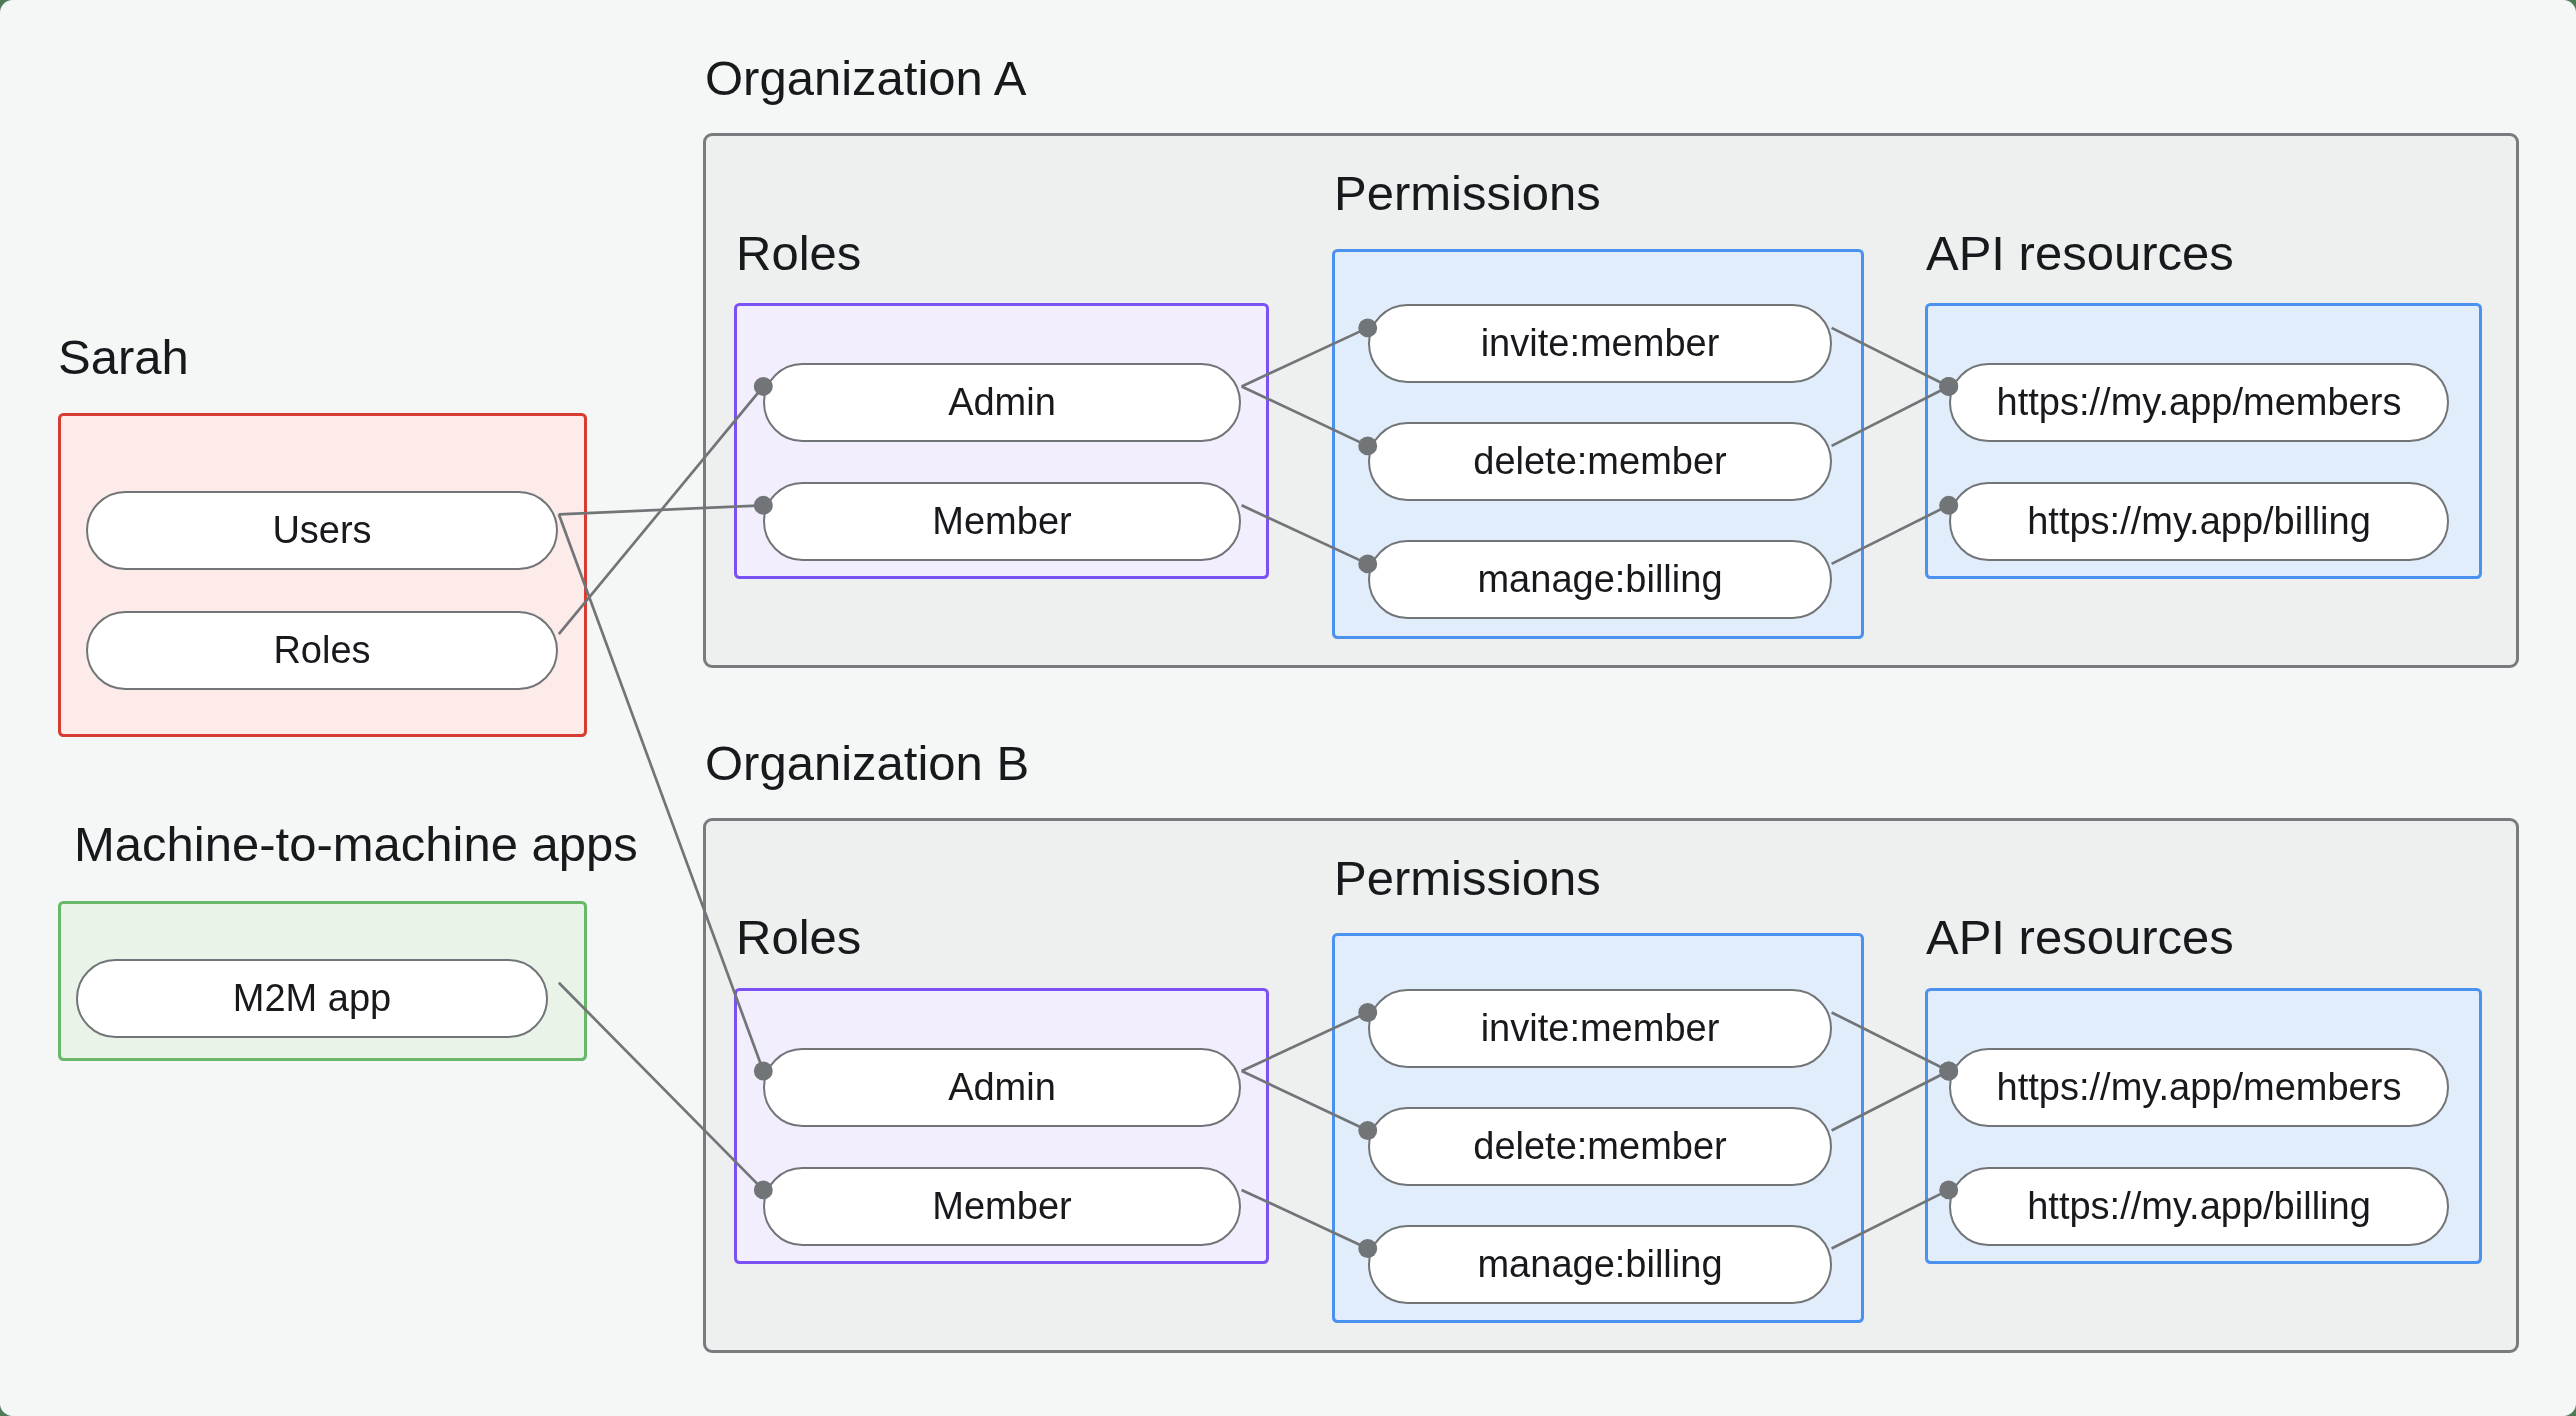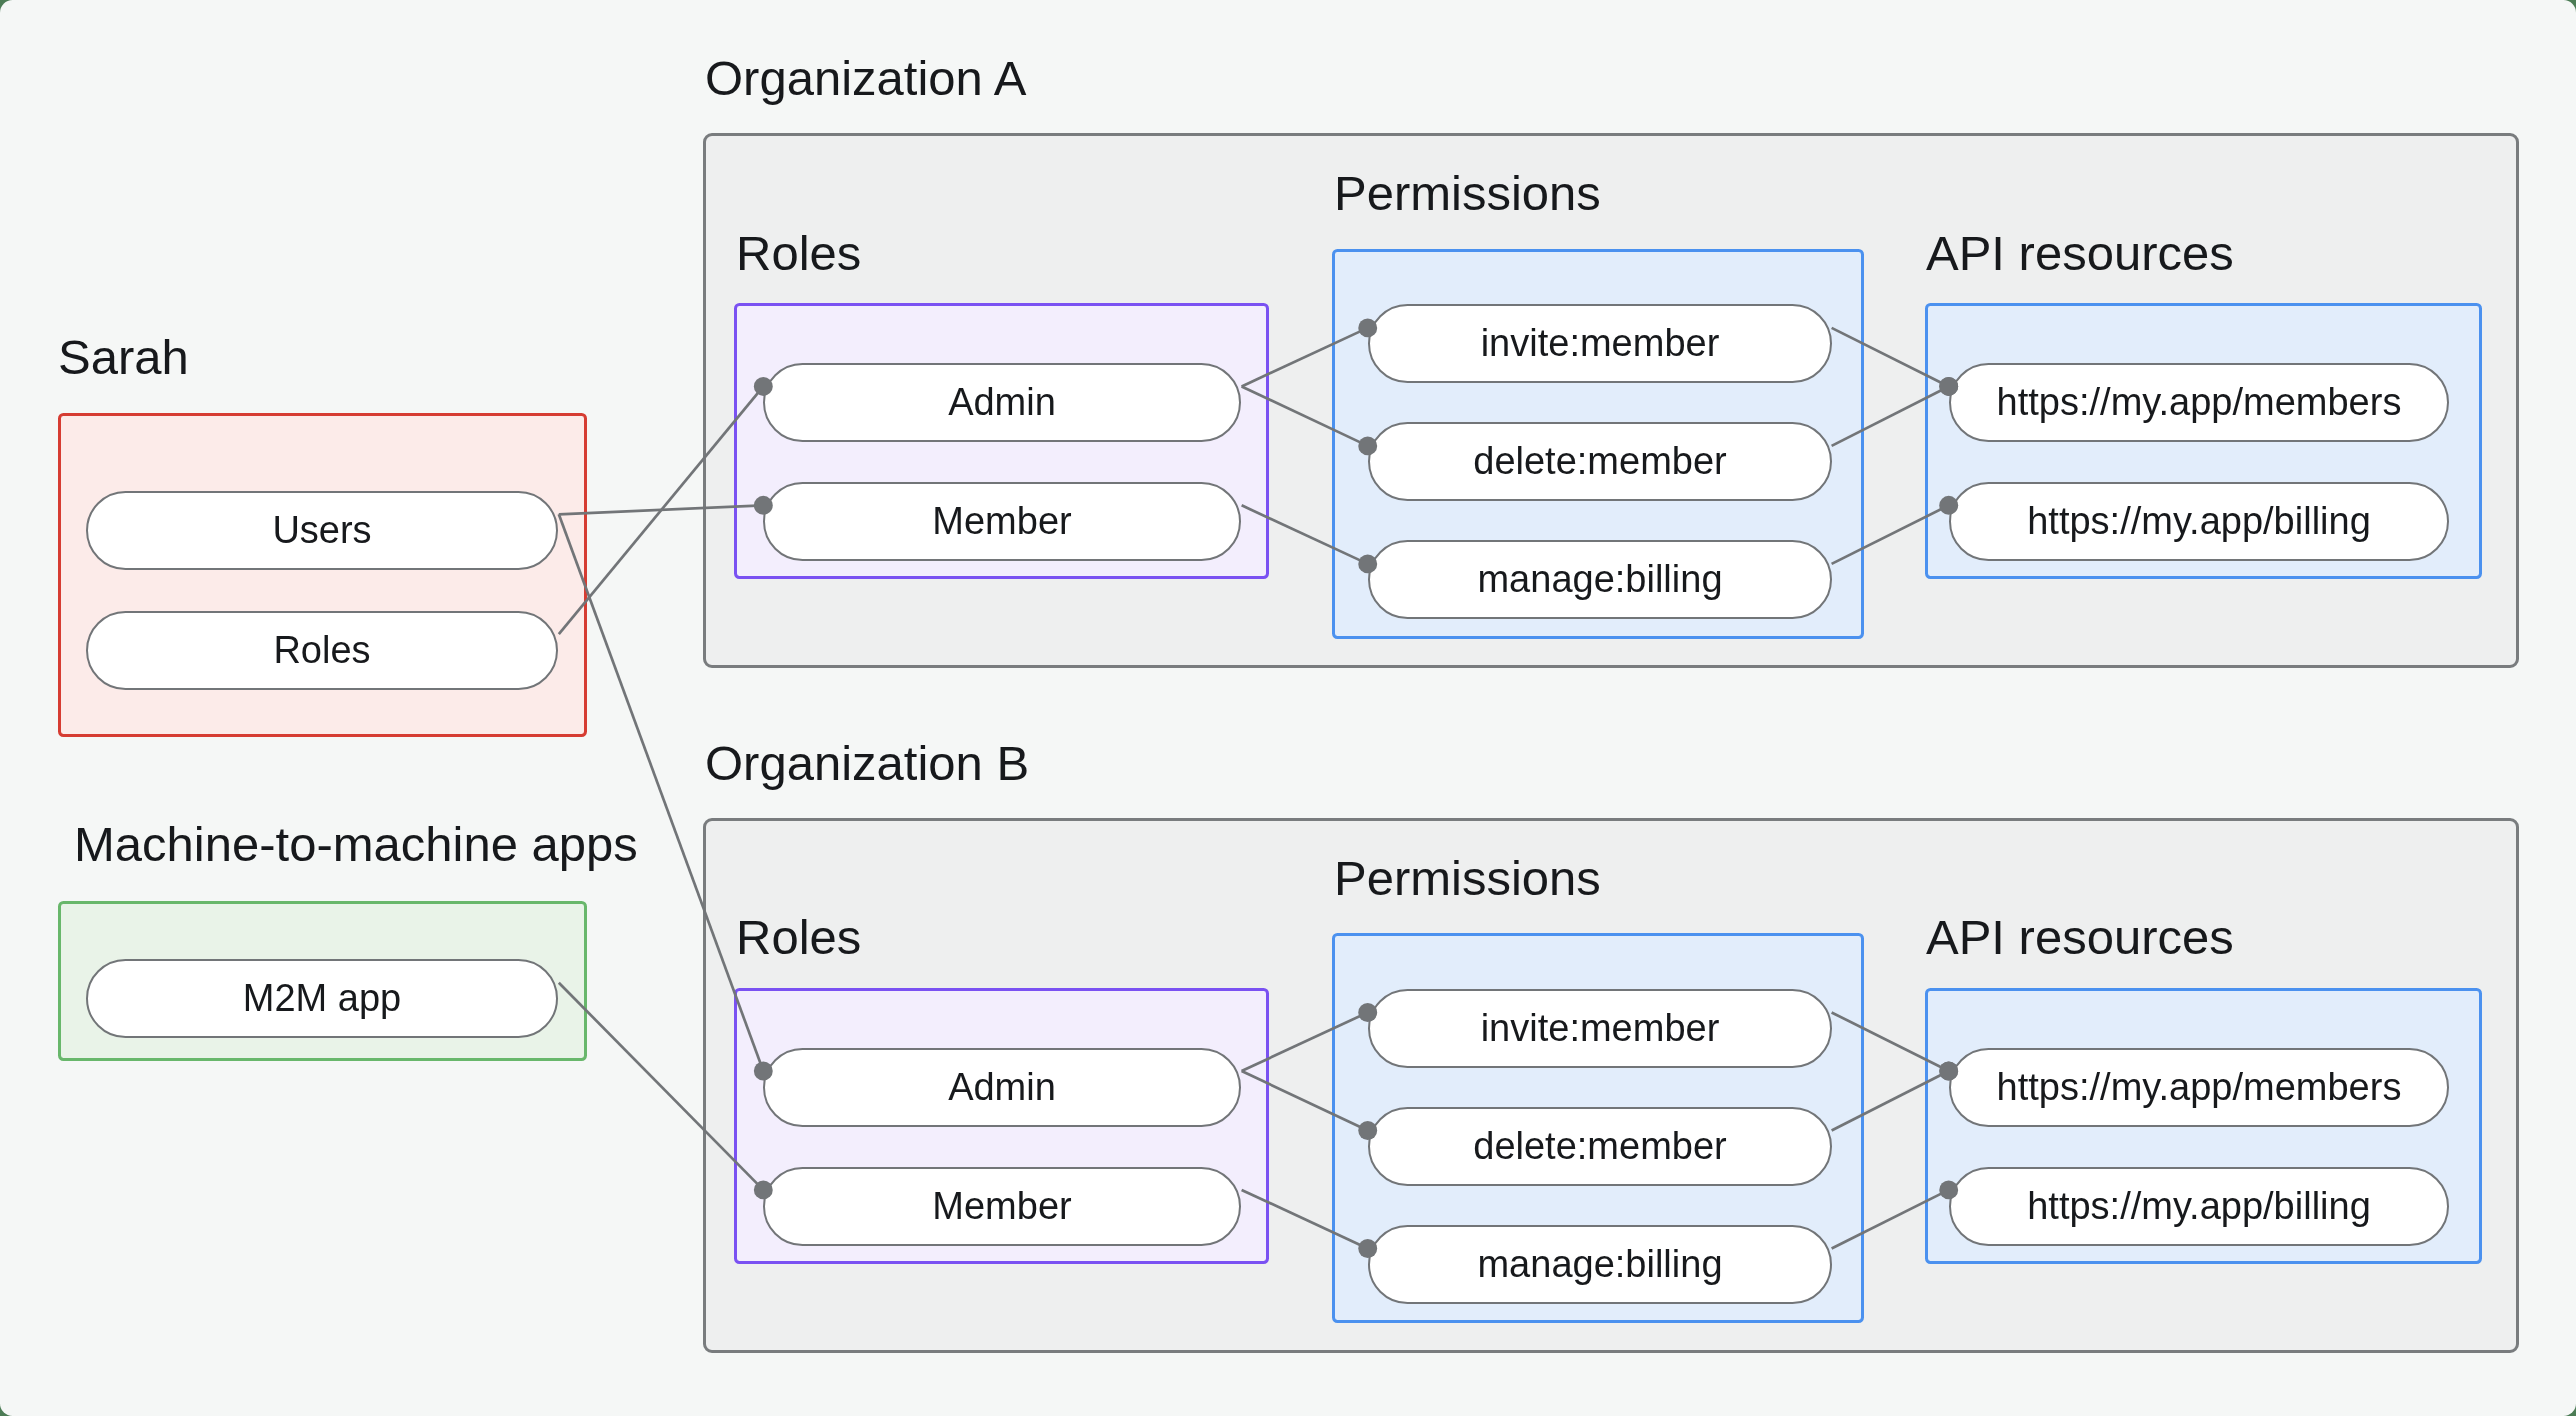--- a/index.html
+++ b/index.html
@@ -58,21 +58,21 @@
   .b-orgb  { left: 703px; top: 818px;  width: 1816px; height: 535px; }
   .b-roles-a { left: 734px;  top: 303px;  width: 535px; height: 276px; }
   .b-perm-a  { left: 1332px; top: 249px;  width: 532px; height: 390px; }
   .b-api-a   { left: 1925px; top: 303px;  width: 557px; height: 276px; }
   .b-roles-b { left: 734px;  top: 988px; width: 535px; height: 276px; }
   .b-perm-b  { left: 1332px; top: 933px; width: 532px; height: 390px; }
   .b-api-b   { left: 1925px; top: 988px; width: 557px; height: 276px; }
 
   .p-sarah { left: 86px; top: 475px;  width: 472px; }
   .p-john  { left: 86px; top: 595px;  width: 472px; }
-  .p-m2m   { left: 86px; top: 943px; width: 472px; }
+  .p-m2m   { left: 76px; top: 943px; width: 472px; }
   .p-a-role0 { left: 763px;  top: 347px;  width: 478px; }
   .p-a-role1 { left: 763px;  top: 466px;  width: 478px; }
   .p-a-perm0 { left: 1368px; top: 288px;  width: 464px; }
   .p-a-perm1 { left: 1368px; top: 406px;  width: 464px; }
   .p-a-perm2 { left: 1368px; top: 524px;  width: 464px; }
   .p-a-api0  { left: 1949px; top: 347px;  width: 500px; }
   .p-a-api1  { left: 1949px; top: 466px;  width: 500px; }
   .p-b-role0 { left: 763px;  top: 1032px; width: 478px; }
   .p-b-role1 { left: 763px;  top: 1151px; width: 478px; }
   .p-b-perm0 { left: 1368px; top: 973px; width: 464px; }

